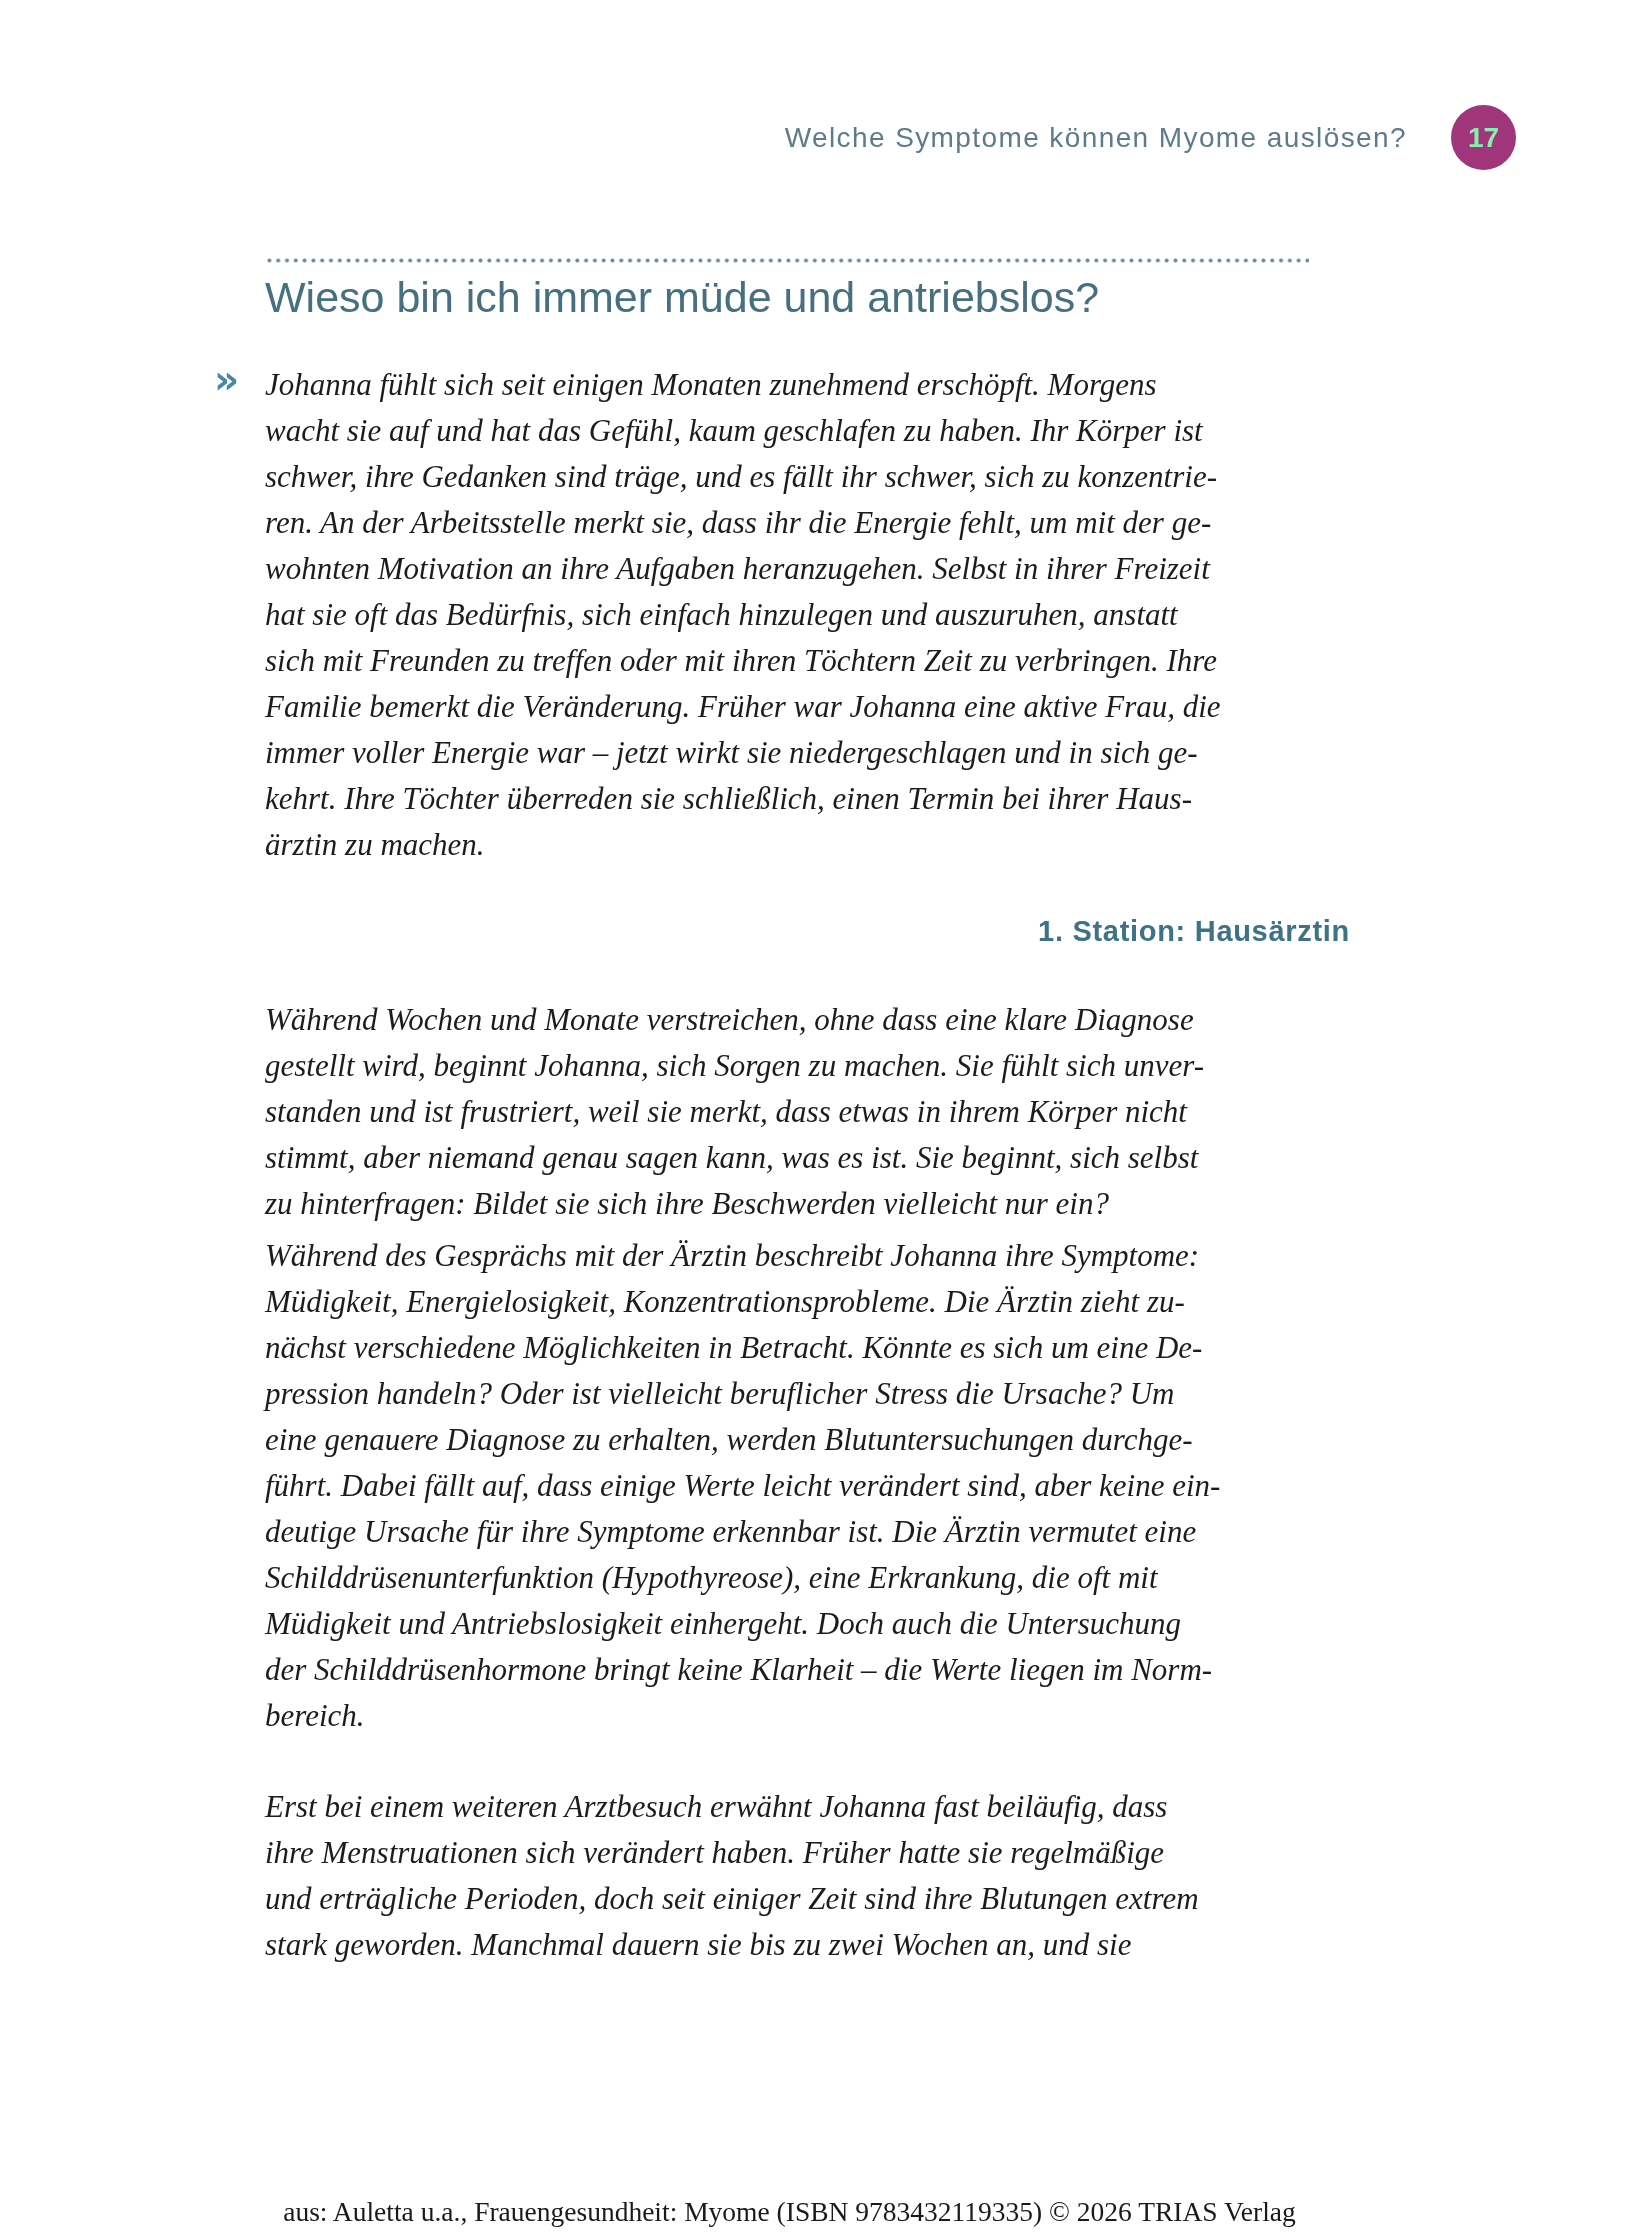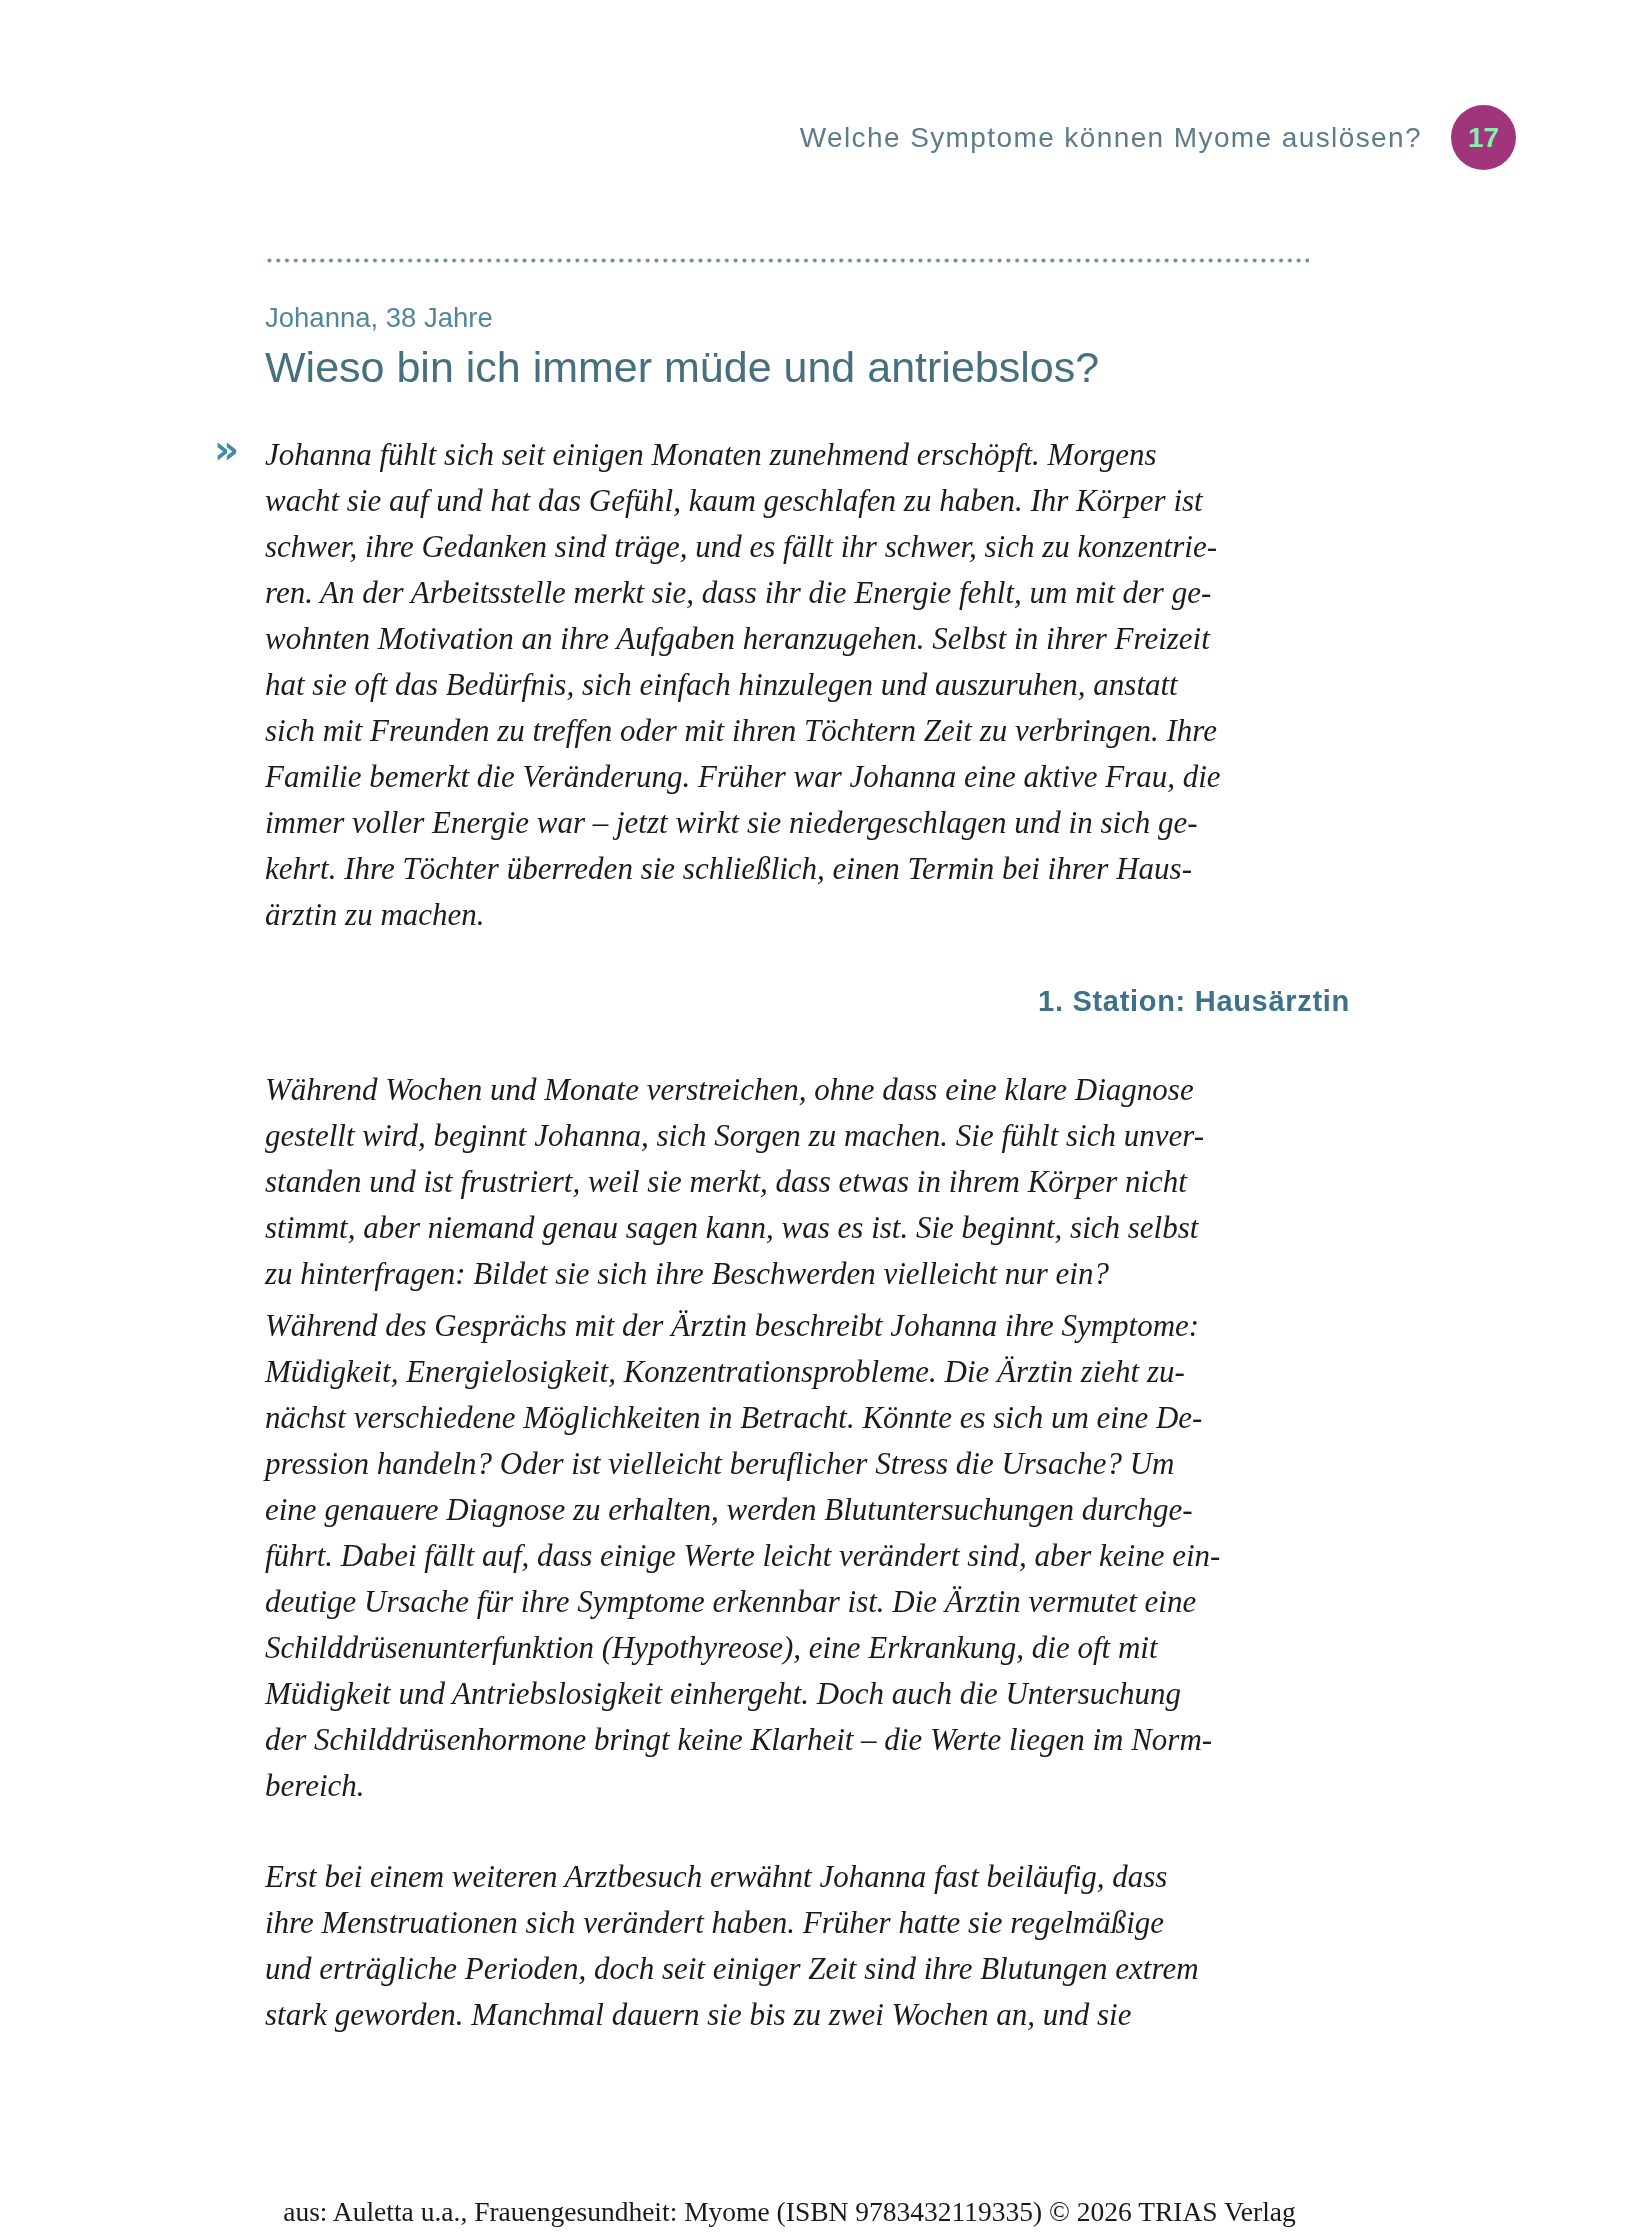--- a/index.html
+++ b/index.html
@@ -16,21 +16,21 @@
     font-family: "Liberation Sans", sans-serif;
   }
 
   
   .page-header {
     display: flex;
     justify-content: flex-end;
     align-items: center;
     padding-top: 105px;
     padding-right: 135px;
-    gap: 29px;
+    gap: 44px;
   }
   .running-head {
     font-size: 28px;
     letter-spacing: 1.4px;
     color: #5d7b8a;
     font-family: "Liberation Sans", sans-serif;
   }
   .page-badge {
     width: 65px;
     height: 65px;
@@ -131,21 +131,20 @@
 
   <header class="page-header">
     <span class="running-head">Welche Symptome können Myome auslösen?</span>
     <span class="page-badge">17</span>
   </header>
 
   <main class="content">
 
     <div class="dotted-rule"></div>
 
-    <div class="kicker">Johanna, 38 Jahre</div>
 
     <h1 class="title">Wieso bin ich immer müde und antriebslos?</h1>
 
     <div class="intro-block">
       <span class="chevrons">»</span>
       <p class="body-para">Johanna fühlt sich seit einigen Monaten zunehmend erschöpft. Morgens
 wacht sie auf und hat das Gefühl, kaum geschlafen zu haben. Ihr Körper ist
 schwer, ihre Gedanken sind träge, und es fällt ihr schwer, sich zu konzentrie-
 ren. An der Arbeitsstelle merkt sie, dass ihr die Energie fehlt, um mit der ge-
 wohnten Motivation an ihre Aufgaben heranzugehen. Selbst in ihrer Freizeit

